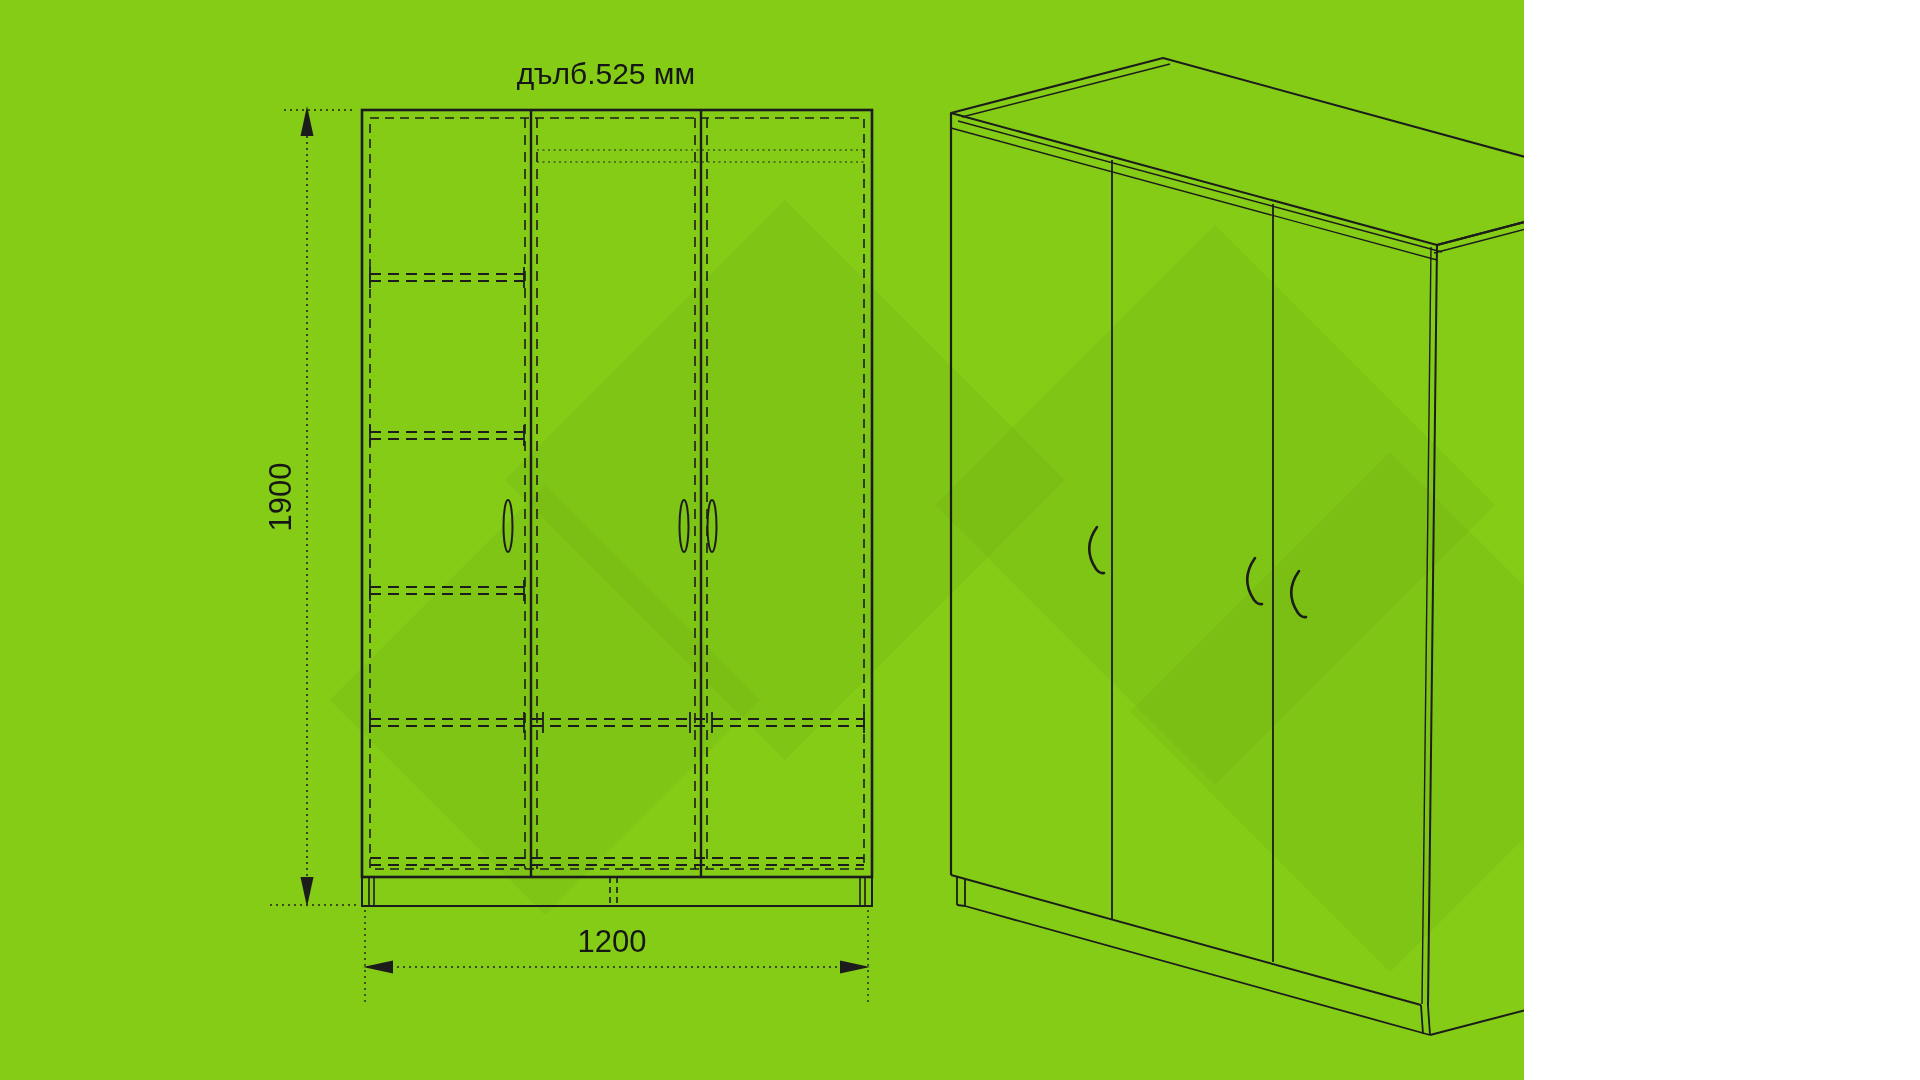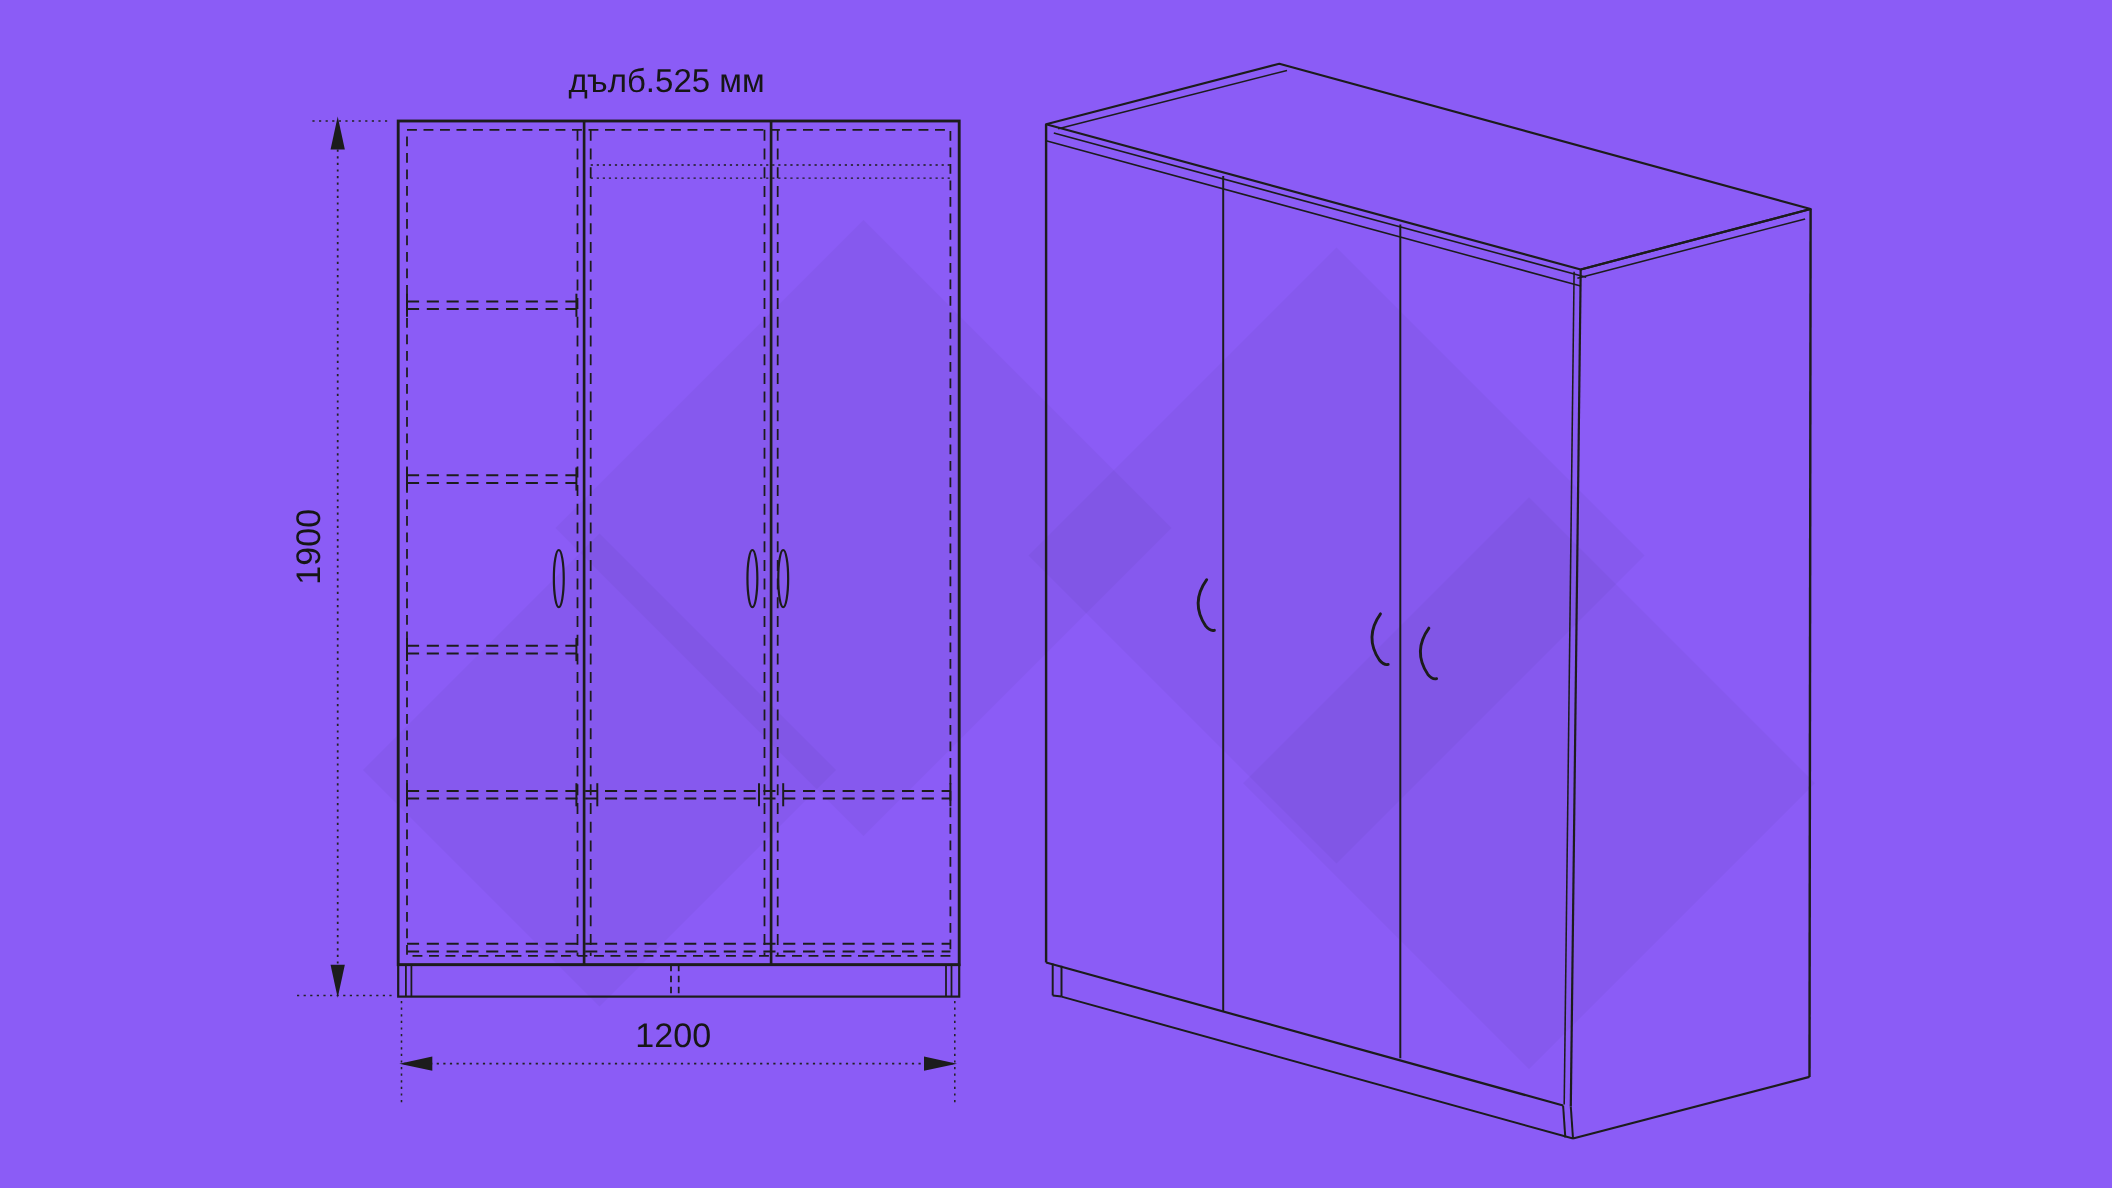--- a/index.html
+++ b/index.html
@@ -1,19 +1,19 @@
 <!DOCTYPE html>
 <html><head>
 <meta charset="utf-8">
 <style>
   html,body{margin:0;padding:0;background:#ffffff;}
   .canvas{
     position:relative;
-    width:1920px;height:1080px;
-    background:#8b5cf6;
+    width:1524px;height:1080px;
+    background:#84cc16;
     overflow:hidden;
     font-family:"Liberation Sans", sans-serif;
   }
   svg{display:block;}
   text{
     font-family:"Liberation Sans", sans-serif;
     fill:#161616;
   }
   .dim-text{font-size:31px;}
   .title-text{font-size:30px;}

